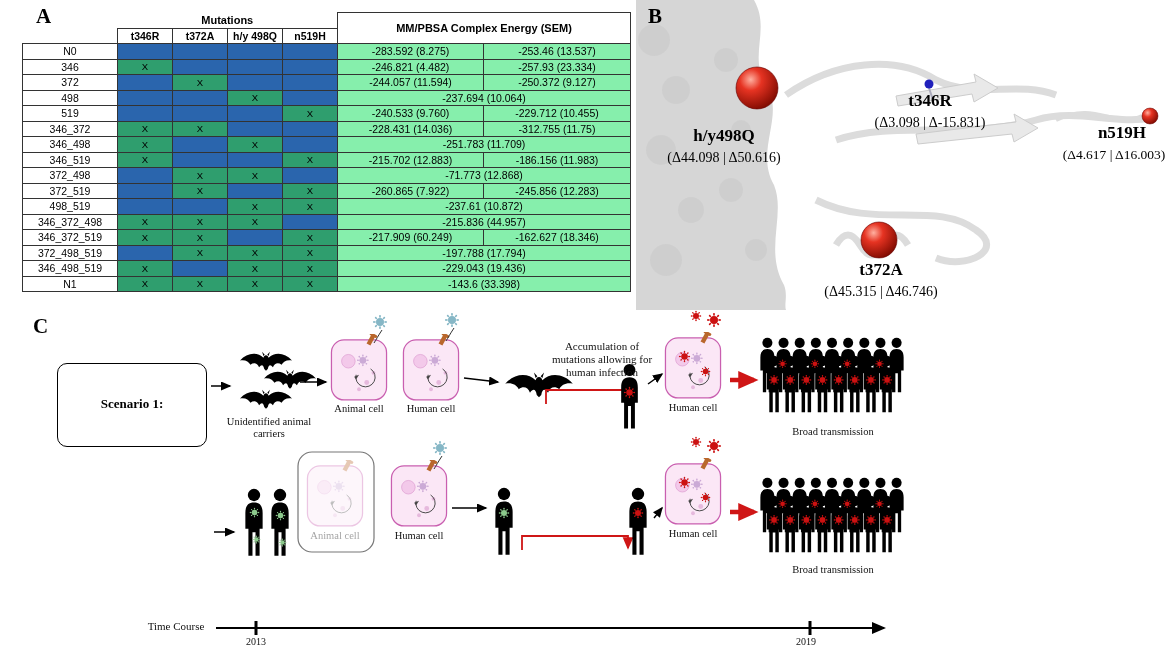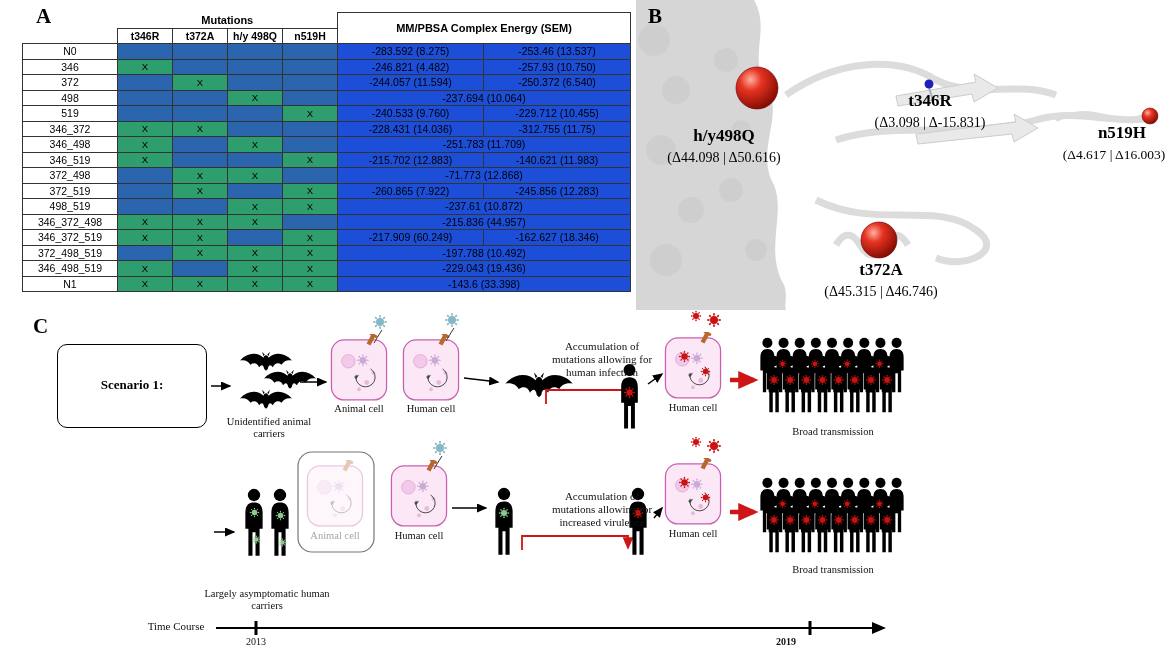--- a/index.html
+++ b/index.html
@@ -10,35 +10,35 @@
   
   .panelA { position:absolute; left:8px; top:2px; width:626px; height:306px; }
   .mut-table { position:absolute; left:14px; top:10px; width:608px; border-collapse:collapse; table-layout:fixed; }
   .mut-table th, .mut-table td { border:1px solid #333; font-size:10.5px; line-height:1; height:15.5px; padding:1px 2px; text-align:center; color:#000; }
   .mut-table th.blank { border:none; }
   .mut-table th.mut-head { border:none; border-bottom:1px solid #333; font-weight:bold; font-size:11px; }
   .mut-table th.energy-head { font-weight:bold; font-size:11px; }
   .mut-table th.colname { font-weight:bold; font-size:10.5px; }
   .mut-table td.rname { background:#fff; }
   .mut-table td.mark { font-size:9.5px; color:#000; }
-  .mut-table td.eval { background:#1d4ed8; }
+  .mut-table td.eval { background:#86efac; }
 
   
   .panelB { position:absolute; left:636px; top:0; width:530px; height:310px; }
   .blabel { font:bold 17px "Liberation Serif", serif; fill:#000; }
   .bdelta { font:14px "Liberation Serif", serif; fill:#000; }
   .bdelta-sm { font:13.5px "Liberation Serif", serif; fill:#000; }
 
   
   .panelC { position:absolute; left:0; top:310px; width:1166px; height:342px; }
   .panelC svg.cgfx { position:absolute; left:0; top:0; }
   .caption { position:absolute; font-family:"Liberation Serif", serif; font-size:10.5px; line-height:1.18; text-align:center; color:#111; }
   .caption.faded { opacity:.4; }
   .caption.accum { font-size:11px;text-align:center; }
-  .scenario-box { position:absolute; border:1.6px solid #000; border-radius:10px; background:#fff; display:flex; flex-direction:column; justify-content:center; text-align:center; font-family:"Liberation Serif", serif; padding:4px 6px; }
+  .scenario-box { position:absolute; border:1.6px solid #000; border-radius:10px; background:#fff; display:flex; flex-direction:column; justify-content:center; text-align:center; font-family:"Liberation Serif", serif; padding:4px 6px;margin-top:19px; }
   .scenario-box .sb-title { font-weight:bold; font-size:13px; margin-bottom:2px; }
   .scenario-box .sb-desc { font-size:12.5px; line-height:1.2; }
   .arrow { stroke:#000; stroke-width:1.5; fill:none; marker-end:url(#ab); }
   .rarrow { stroke:#cf1616; stroke-width:1.8; fill:none; marker-end:url(#ar); }
   .rthick { stroke:#cf1616; stroke-width:4.5; fill:none; marker-end:url(#art); }
   .attach { stroke:#333; stroke-width:1; fill:none; }
   .tline { stroke:#000; stroke-width:2; fill:none; marker-end:url(#ab); }
   .tick { stroke:#000; stroke-width:3; }
 </style>
 </head>
@@ -82,30 +82,30 @@
             <td class="eval">-283.592 (8.275)</td>
             <td class="eval">-253.46 (13.537)</td>
           </tr>
           <tr>
             <td class="rname">346</td>
             <td class="mark" style="background: rgb(47, 158, 110);">X</td>
             <td class="mark" style="background: rgb(42, 101, 173);"></td>
             <td class="mark" style="background: rgb(42, 101, 173);"></td>
             <td class="mark" style="background: rgb(42, 101, 173);"></td>
             <td class="eval">-246.821 (4.482)</td>
-            <td class="eval">-257.93 (10.750)</td>
+            <td class="eval">-257.93 (23.334)</td>
           </tr>
           <tr>
             <td class="rname">372</td>
             <td class="mark" style="background: rgb(42, 101, 173);"></td>
             <td class="mark" style="background: rgb(47, 158, 110);">X</td>
             <td class="mark" style="background: rgb(42, 101, 173);"></td>
             <td class="mark" style="background: rgb(42, 101, 173);"></td>
             <td class="eval">-244.057 (11.594)</td>
-            <td class="eval">-250.372 (6.540)</td>
+            <td class="eval">-250.372 (9.127)</td>
           </tr>
           <tr>
             <td class="rname">498</td>
             <td class="mark" style="background: rgb(42, 101, 173);"></td>
             <td class="mark" style="background: rgb(42, 101, 173);"></td>
             <td class="mark" style="background: rgb(47, 158, 110);">X</td>
             <td class="mark" style="background: rgb(42, 101, 173);"></td>
             <td colspan="2" class="eval">-237.694 (10.064)</td>
           </tr>
           <tr>
@@ -134,21 +134,21 @@
             <td class="mark" style="background: rgb(42, 101, 173);"></td>
             <td colspan="2" class="eval">-251.783 (11.709)</td>
           </tr>
           <tr>
             <td class="rname">346_519</td>
             <td class="mark" style="background: rgb(47, 158, 110);">X</td>
             <td class="mark" style="background: rgb(42, 101, 173);"></td>
             <td class="mark" style="background: rgb(42, 101, 173);"></td>
             <td class="mark" style="background: rgb(47, 158, 110);">X</td>
             <td class="eval">-215.702 (12.883)</td>
-            <td class="eval">-140.621 (11.983)</td>
+            <td class="eval">-186.156 (11.983)</td>
           </tr>
           <tr>
             <td class="rname">372_498</td>
             <td class="mark" style="background: rgb(42, 101, 173);"></td>
             <td class="mark" style="background: rgb(47, 158, 110);">X</td>
             <td class="mark" style="background: rgb(47, 158, 110);">X</td>
             <td class="mark" style="background: rgb(42, 101, 173);"></td>
             <td colspan="2" class="eval">-71.773 (12.868)</td>
           </tr>
           <tr>
@@ -184,21 +184,21 @@
             <td class="mark" style="background: rgb(47, 158, 110);">X</td>
             <td class="eval">-217.909 (60.249)</td>
             <td class="eval">-162.627 (18.346)</td>
           </tr>
           <tr>
             <td class="rname">372_498_519</td>
             <td class="mark" style="background: rgb(42, 101, 173);"></td>
             <td class="mark" style="background: rgb(47, 158, 110);">X</td>
             <td class="mark" style="background: rgb(47, 158, 110);">X</td>
             <td class="mark" style="background: rgb(47, 158, 110);">X</td>
-            <td colspan="2" class="eval">-197.788 (10.492)</td>
+            <td colspan="2" class="eval">-197.788 (17.794)</td>
           </tr>
           <tr>
             <td class="rname">346_498_519</td>
             <td class="mark" style="background: rgb(47, 158, 110);">X</td>
             <td class="mark" style="background: rgb(42, 101, 173);"></td>
             <td class="mark" style="background: rgb(47, 158, 110);">X</td>
             <td class="mark" style="background: rgb(47, 158, 110);">X</td>
             <td colspan="2" class="eval">-229.043 (19.436)</td>
           </tr>
           <tr>
@@ -429,25 +429,23 @@
     <div class="scenario-box" style="left:57px; top:34px; width:150px; height:84px;">
       <div class="sb-title">Scenario 1:</div>
     </div>
     <div class="caption" style="left:210px; top:106px; width:118px;">Unidentified animal carriers</div>
     <div class="caption" style="left:327px; top:93px; width:64px;">Animal cell</div>
     <div class="caption" style="left:399px; top:93px; width:64px;">Human cell</div>
     <div class="caption accum" style="left:542px; top:30px; width:120px;">Accumulation of mutations allowing for human infection</div>
     <div class="caption" style="left:661px; top:92px; width:64px;">Human cell</div>
     <div class="caption" style="left:778px; top:116px; width:110px;">Broad transmission</div>
 
-    <div class="caption" style="left:202px; top:278px; width:130px;">Largely asymptomatic human carriers</div>
     <div class="caption faded" style="left:303px; top:220px; width:64px;">Animal cell</div>
     <div class="caption" style="left:387px; top:220px; width:64px;">Human cell</div>
-    <div class="caption accum" style="left:542px; top:180px; width:120px;">Accumulation of mutations allowing for increased virulence</div>
     <div class="caption" style="left:661px; top:218px; width:64px;">Human cell</div>
     <div class="caption" style="left:778px; top:254px; width:110px;">Broad transmission</div>
 
     <div class="caption" style="left:140px; top:310px; width:72px; font-size:11px;">Time Course</div>
     <div class="caption" style="left:240px; top:326px; width:32px; font-size:10px;">2013</div>
-    <div class="caption" style="left:770px; top:326px; width:32px; font-size:10px;font-weight:bold;">2019</div>
+    <div class="caption" style="left:790px; top:326px; width:32px; font-size:10px;">2019</div>
   </div>
 
 </div>
 
 </body></html>

